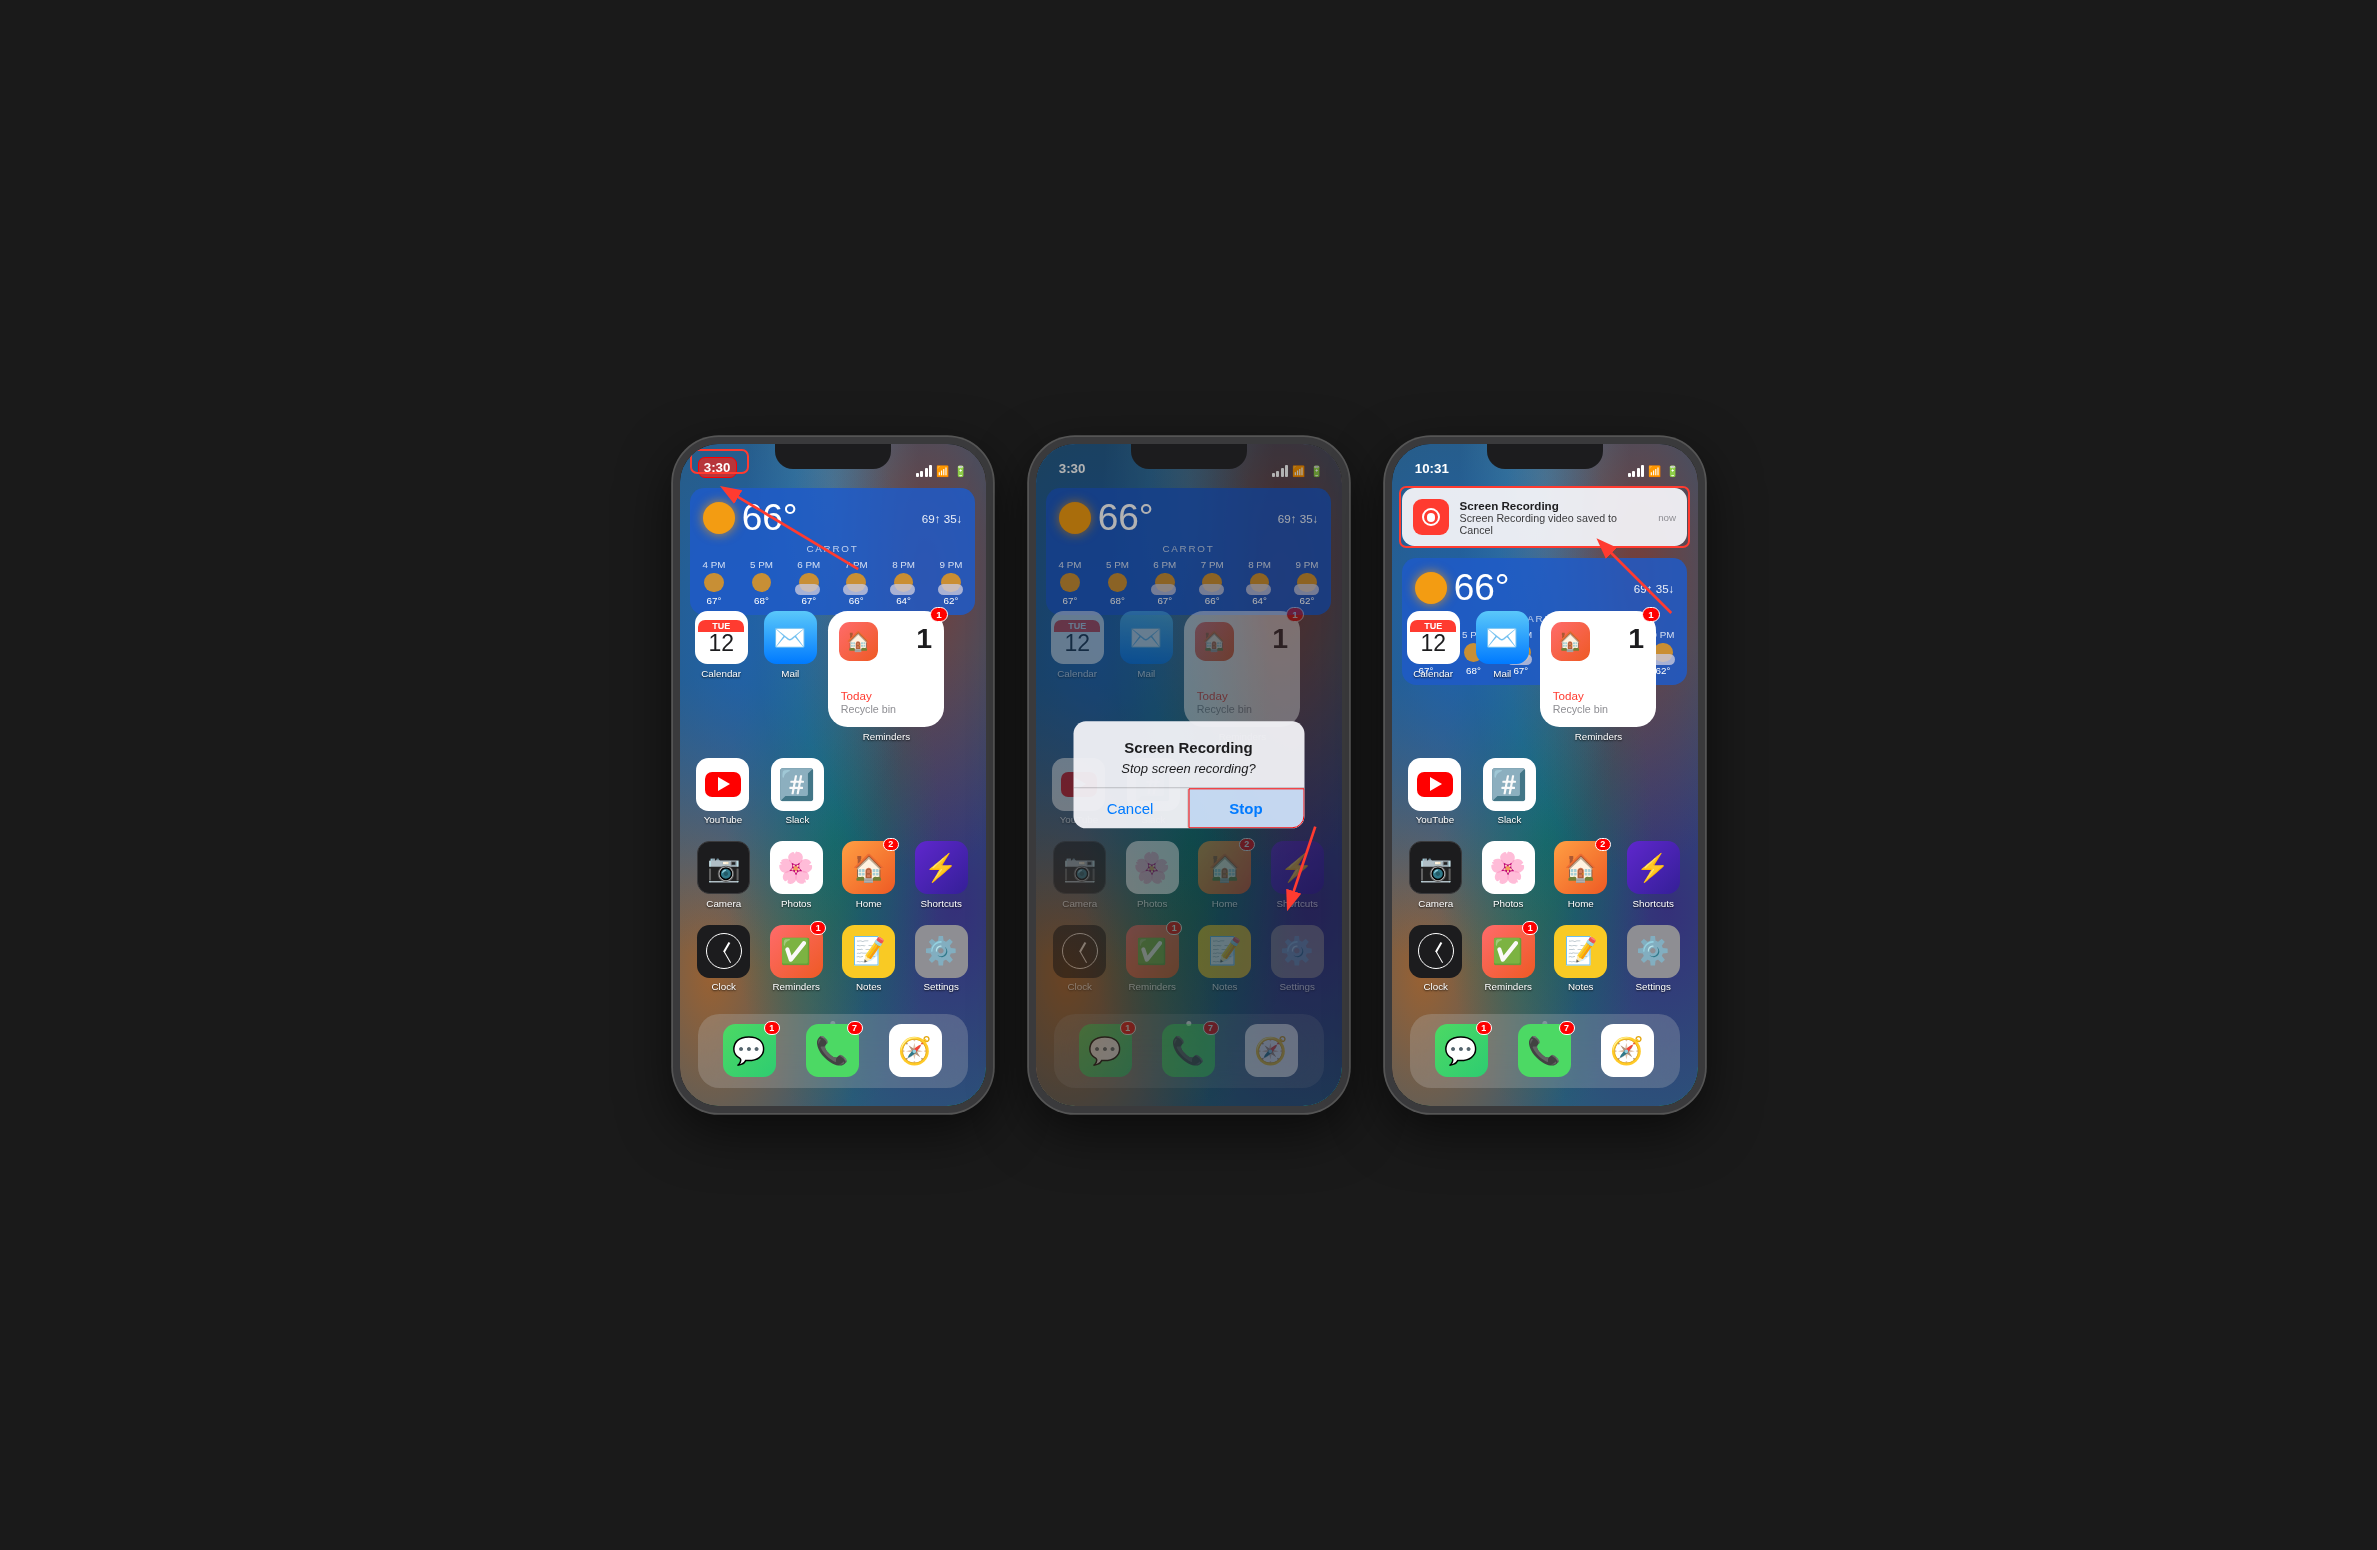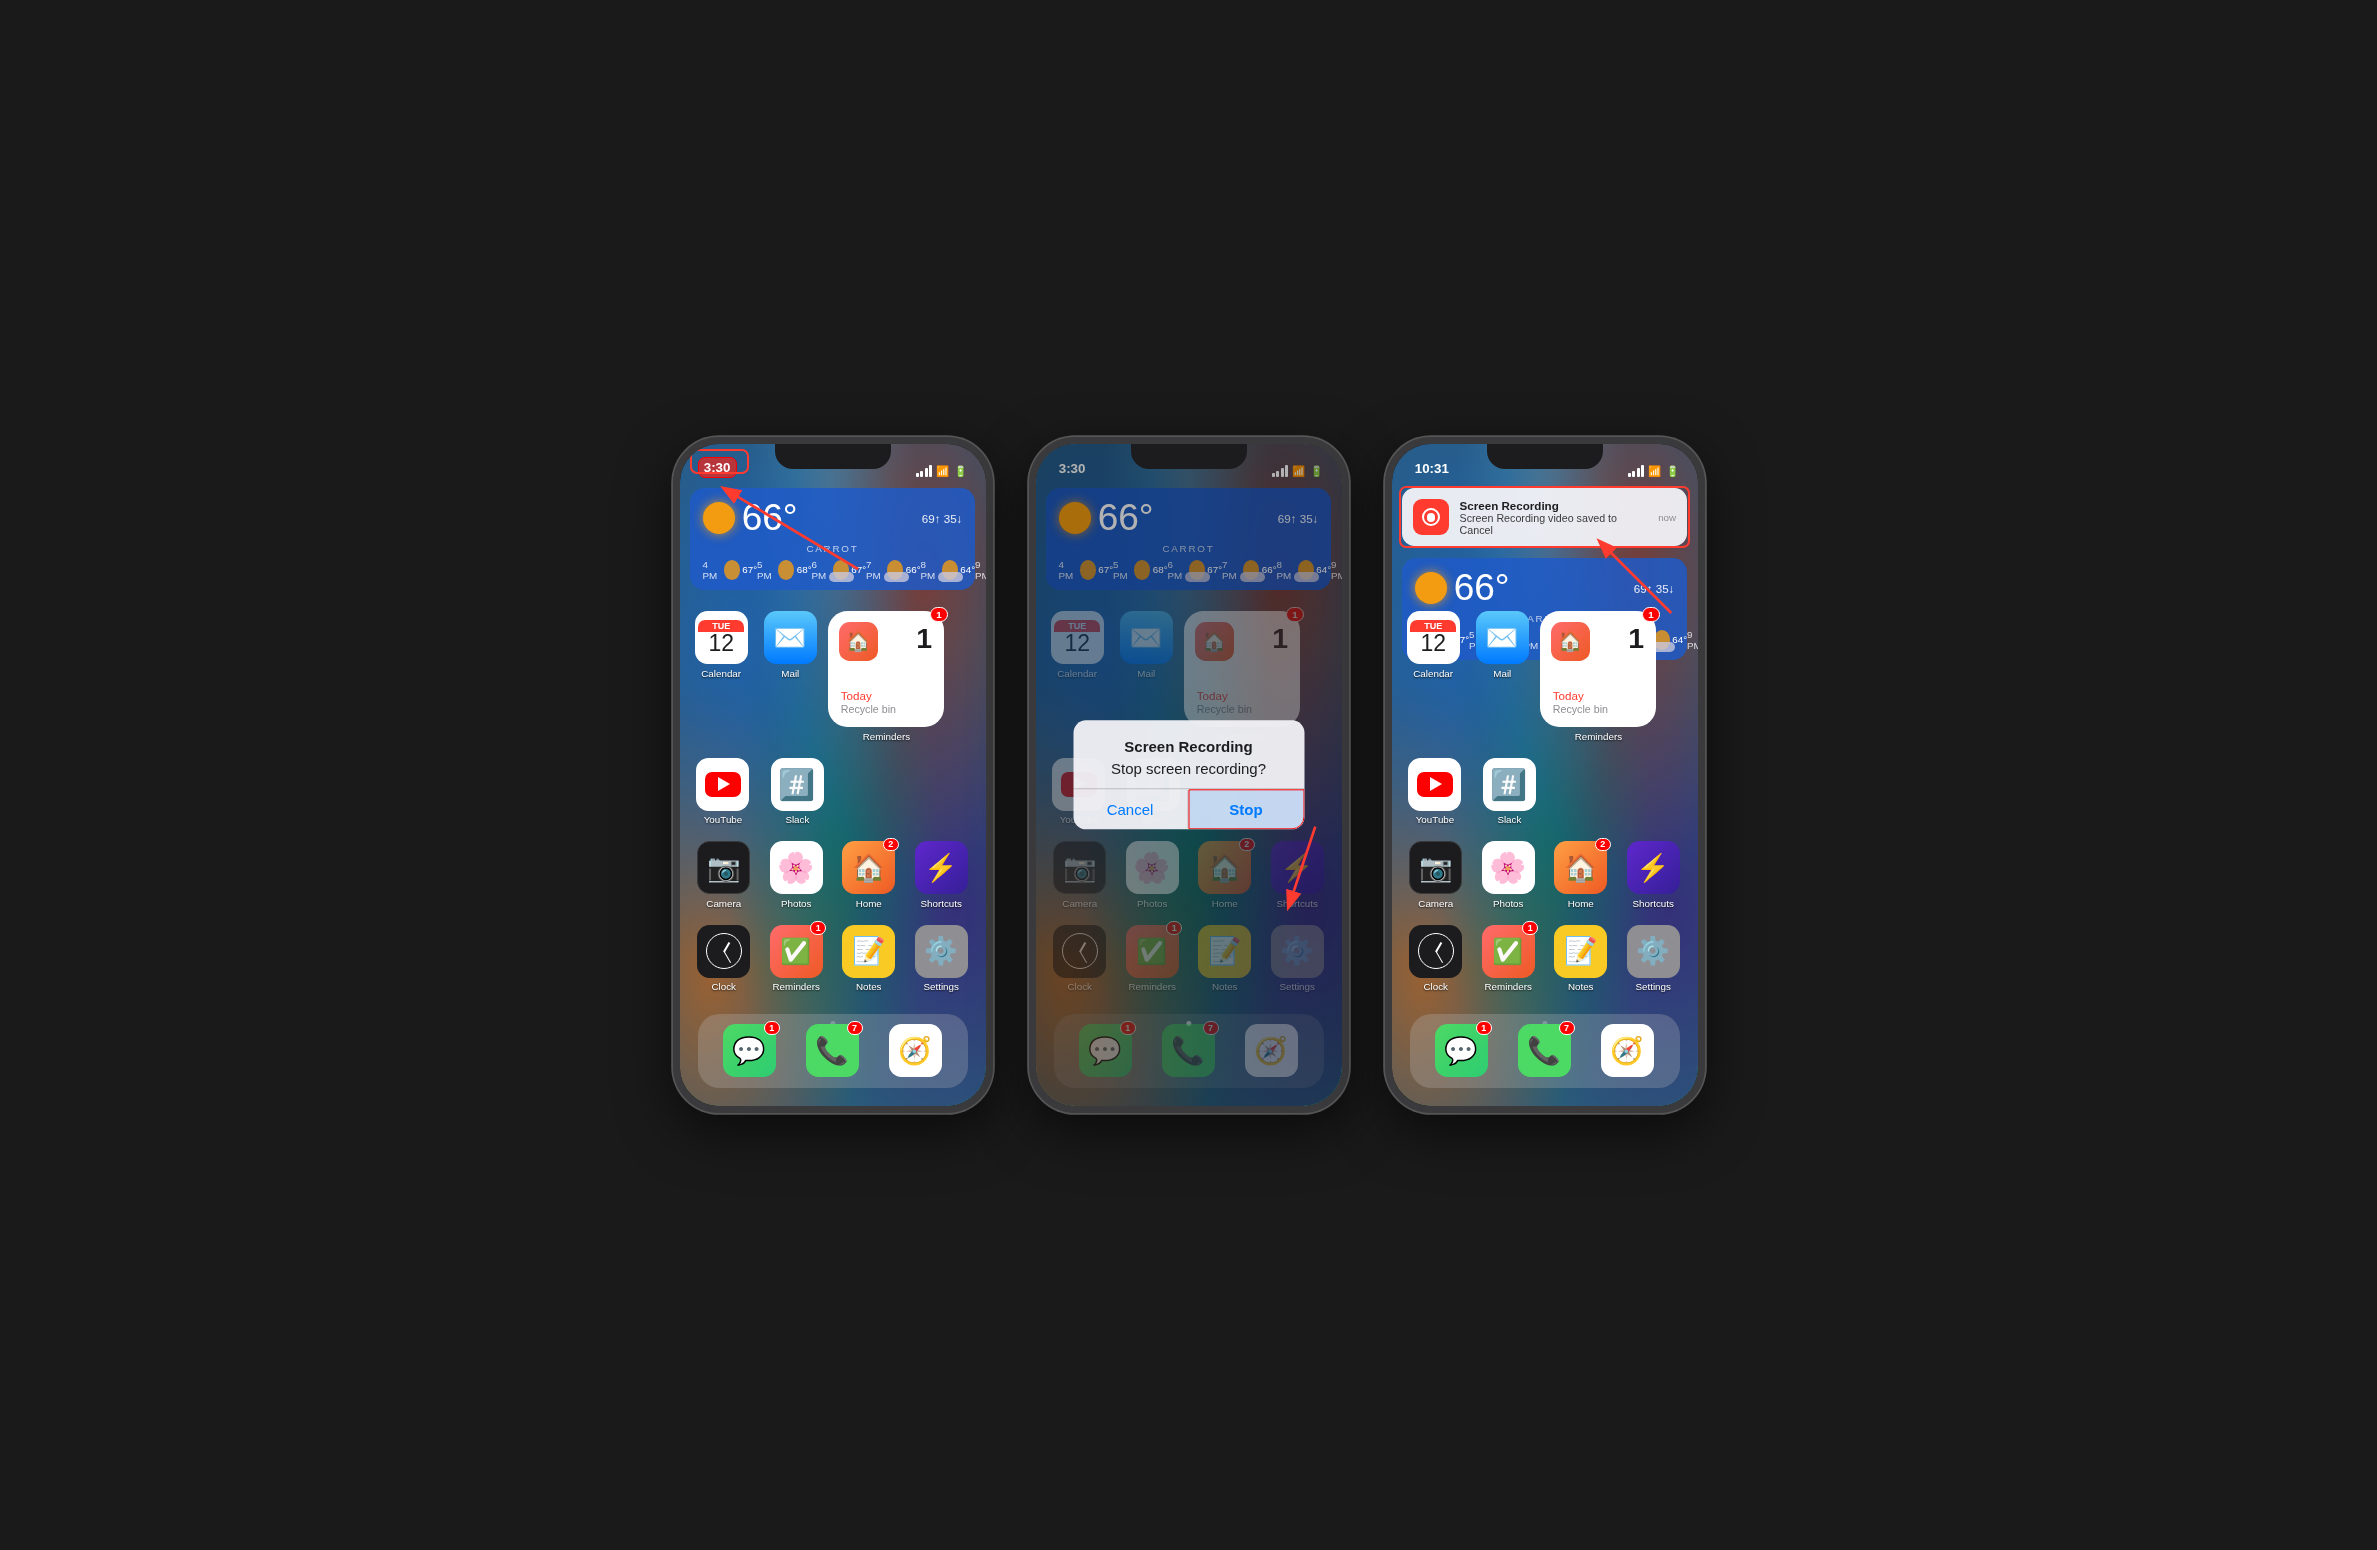--- a/index.html
+++ b/index.html
@@ -151,21 +151,21 @@
       margin-bottom: 5.3px;
     }
 
     .weather-hourly {
       display: flex;
       justify-content: space-between;
     }
 
     .weather-hour {
       display: flex;
-      flex-direction: row;
+      flex-direction: column;
       align-items: center;
       gap: 2.7px;
     }
 
     .weather-hour-time {
       font-size: 9.8px;
       color: rgba(255,255,255,0.8);
     }
 
     .weather-hour-icon {
@@ -427,22 +427,23 @@
     }
 
     .alert-title {
       font-size: 15px;
       font-weight: 600;
       color: #1c1c1e;
       margin-bottom: 5.3px;
     }
 
     .alert-message {
-      font-size: 15px;
+      font-size: 13px;
       color: #1c1c1e;
+      font-style: italic;
     }
 
     .alert-buttons {
       display: flex;
       border-top: 0.9px solid rgba(0,0,0,0.2);
       align-items: center;
     }
 
     .alert-btn {
       flex: 1;

